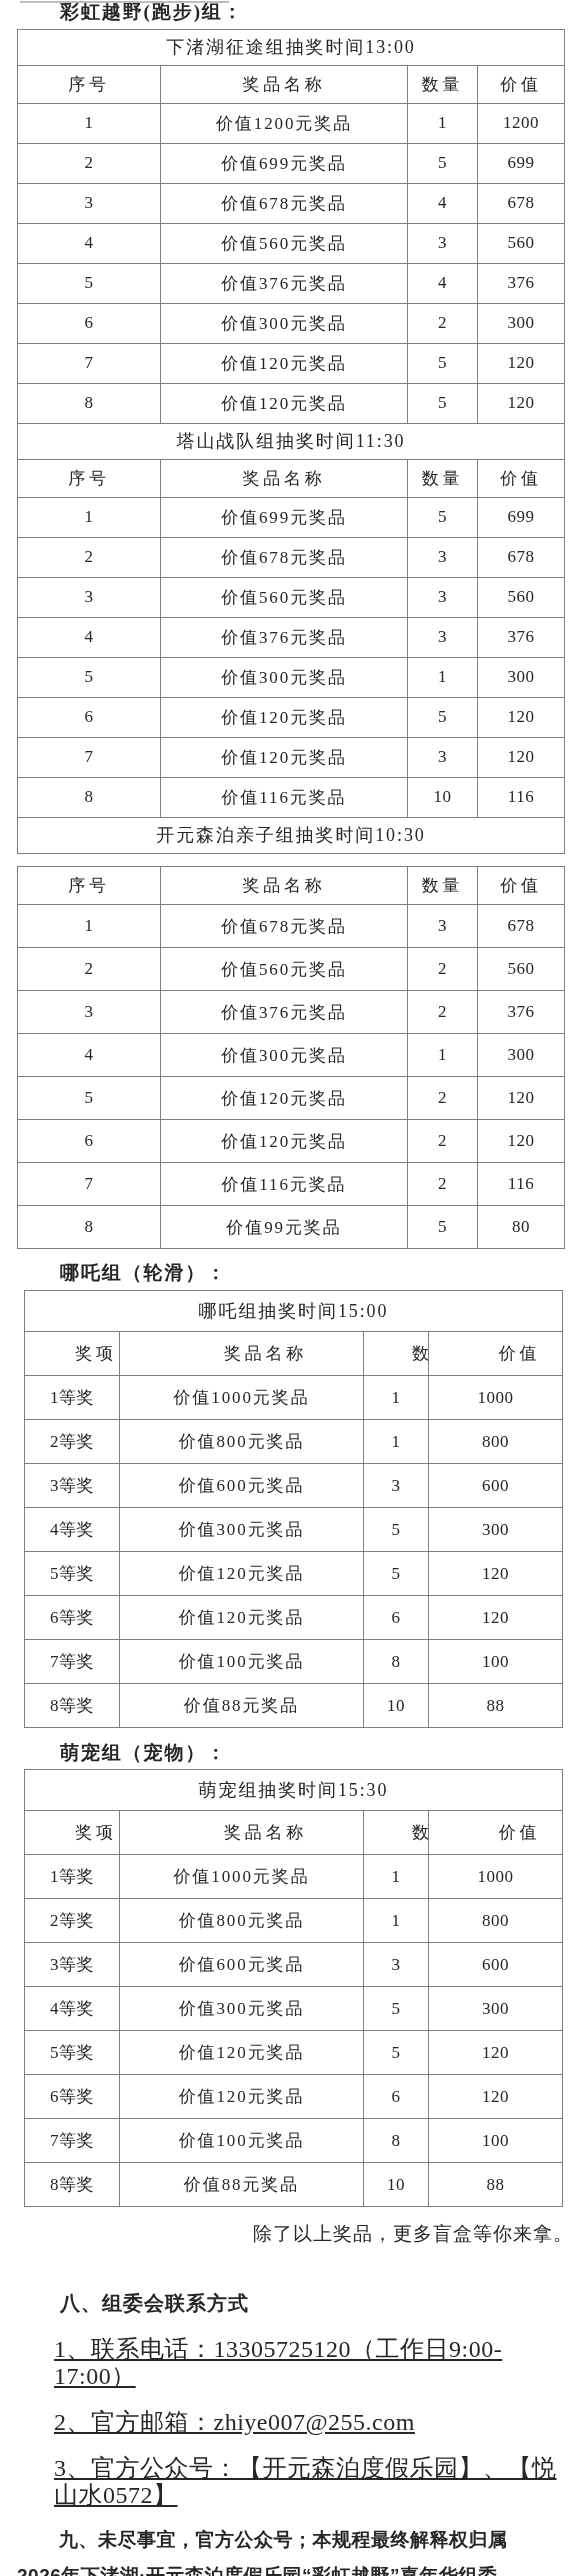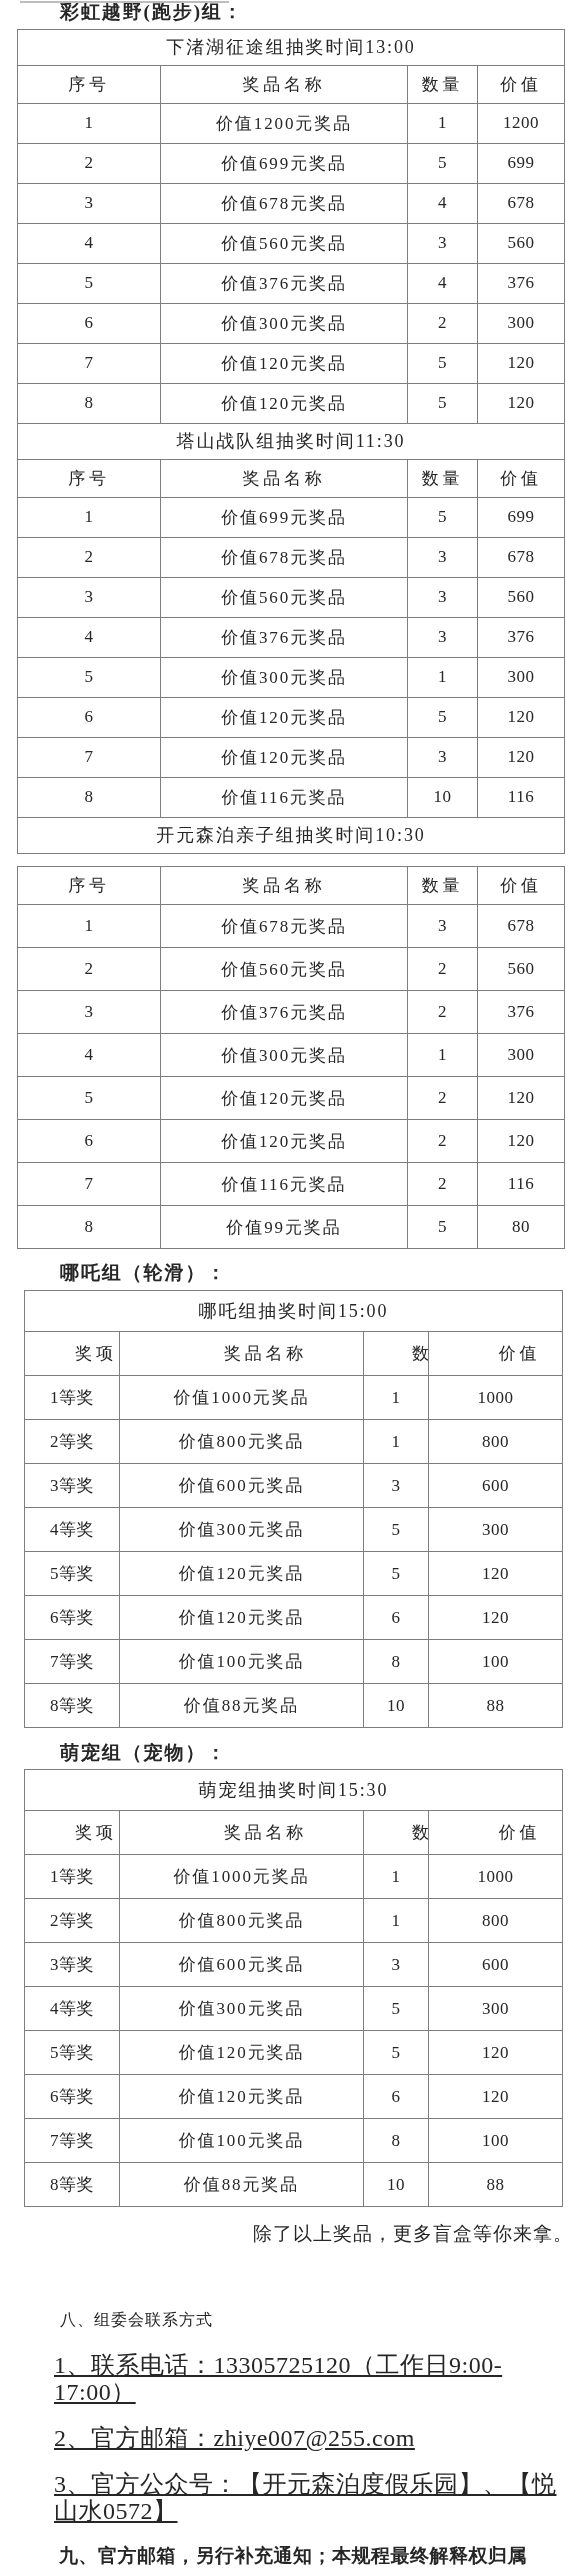--- a/index.html
+++ b/index.html
@@ -43,22 +43,22 @@
   .la .header-row td{height:37px;}
   .la .data-row td{height:39px;}
   .la2 .header-row td{height:37px;}
   .la2 .data-row td{height:42px;}
   .lb .title-cell{height:40px;}
   .lb .header-row td{height:43px;padding-left:48px;}
   .lb .data-row td{height:43px;}
 
   .note-line{margin:13.4px 0 0 61px;font-size:19px;letter-spacing:1px;line-height:25px;text-align:right;}
   .contact-heading{
-    margin:60px 0 0 60px;font-size:16px;line-height:27px;letter-spacing:1px;
-    font-family:"Liberation Sans","DejaVu Sans",sans-serif;font-weight:400;
+    margin:44px 0 0 60px;font-size:20px;line-height:27px;letter-spacing:1px;
+    font-family:"Liberation Sans","DejaVu Sans",sans-serif;font-weight:700;
   }
   .contact-line{margin:19px 0 0 54px;font-size:24px;line-height:27px;letter-spacing:0.5px;text-decoration:underline;}
   .closing{
     margin:13.4px 17px 0 17px;font-size:19px;line-height:36px;letter-spacing:0.5px;
     font-family:"Liberation Sans","DejaVu Sans",sans-serif;font-weight:700;
   }
   .closing .cl-line.indent{text-indent:42px;}
 </style>
 </head>
 <body>
@@ -399,18 +399,18 @@
 
   <div class="note-line">除了以上奖品，更多盲盒等你来拿。</div>
 
   <div class="contact-heading">八、组委会联系方式</div>
 
   <div class="contact-line">1、联系电话：13305725120（工作日9:00-17:00）</div>
   <div class="contact-line">2、官方邮箱：zhiye007@255.com</div>
   <div class="contact-line">3、官方公众号：【开元森泊度假乐园】、【悦山水0572】</div>
 
   <div class="closing">
-    <div class="cl-line indent">九、官方邮箱，另行补充通知；本规程最终解释权归属</div>
+    <div class="cl-line indent">九、未尽事宜，官方公众号；本规程最终解释权归属</div>
     <div class="cl-line">2026年下渚湖·开元森泊度假乐园“彩虹越野”嘉年华组委</div>
     <div class="cl-line">会。</div>
   </div>
 </div>
 
 
 </body></html>

